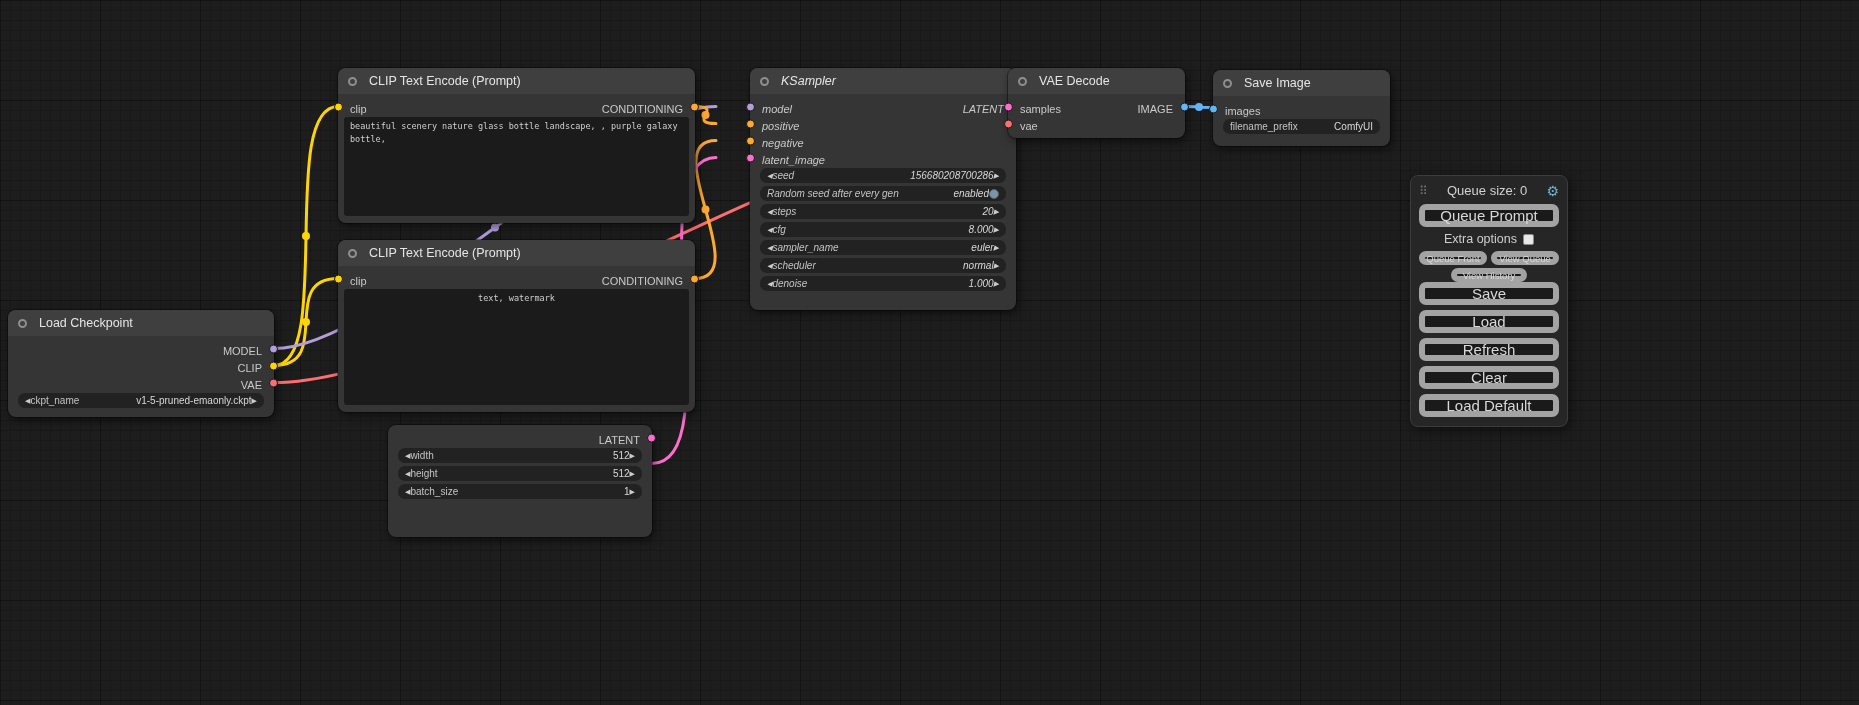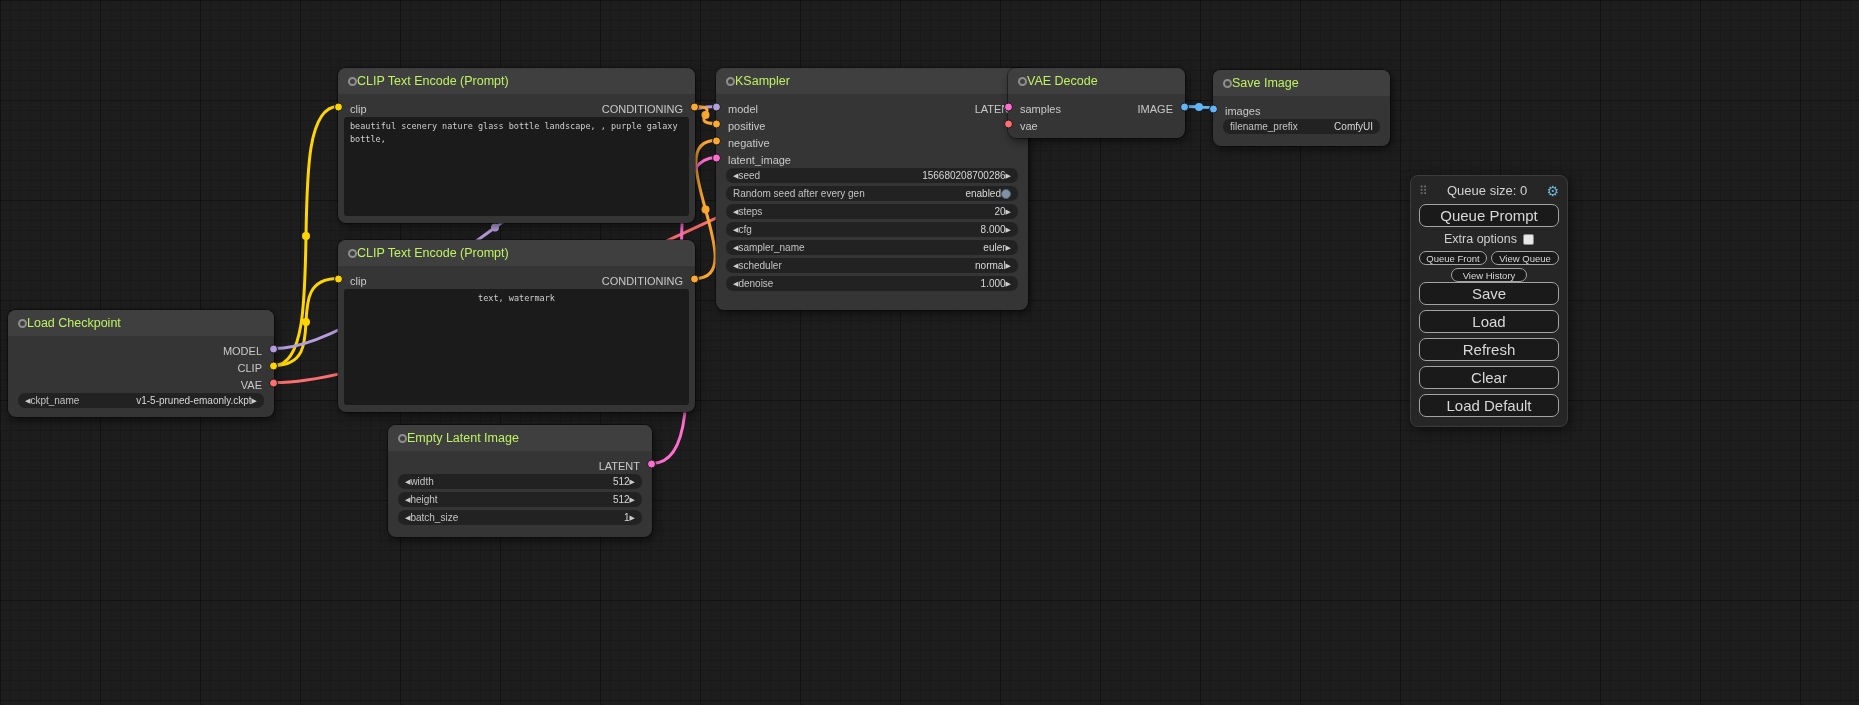--- a/index.html
+++ b/index.html
@@ -15,22 +15,22 @@
     font-family:"Liberation Sans",sans-serif;
   }
   .wires{position:absolute;left:0;top:0;z-index:1;}
   .node{
     position:absolute;z-index:2;background:#353535;border-radius:8px;
     box-shadow:0 0 0 1px rgba(0,0,0,.35), 2px 3px 10px rgba(0,0,0,.55);
     box-sizing:border-box;
   }
   .title{
     height:26px;background:#3f3f3f;border-radius:8px 8px 0 0;
-    display:flex;align-items:center;gap:0;padding:0 10px;
-    font-size:12.5px;color:#bef264;white-space:nowrap;
+    display:flex;align-items:center;gap:12px;padding:0 10px;
+    font-size:12.5px;color:#e5e5e5;white-space:nowrap;
   }
   .title-dot{width:9px;height:9px;border-radius:50%;border:2px solid #8f8f8f;box-sizing:border-box;flex:none;}
   .body{padding-top:4px;}
   .slot-row{
     position:relative;height:17px;display:flex;align-items:flex-end;
     justify-content:space-between;font-size:11px;color:#c9c9c9;padding:0 12px;
   }
   .slot-row.r{justify-content:flex-end;}
   .slot-dot{
     position:absolute;width:9px;height:9px;border-radius:50%;
@@ -58,21 +58,21 @@
     position:absolute;left:1410px;top:175px;width:158px;z-index:3;
     background:#262626;border:1px solid #3c3c3c;border-radius:8px;
     padding:6px 8px 9px;box-sizing:border-box;
     box-shadow:2px 3px 12px rgba(0,0,0,.5);
     display:flex;flex-direction:column;
   }
   .menu-header{display:flex;align-items:center;justify-content:space-between;color:#d2d2d2;font-size:13px;height:17px;}
   .grip{color:#6d6d6d;font-size:12px;cursor:grab;}
   .gear{font-size:14px;cursor:pointer;}
   .btn{
-    background:#1a1a1a;border:1px solid #a3a3a3;border-radius:7px;color:#d8d8d8;
+    background:#1a1a1a;border:6px solid #a3a3a3;border-radius:7px;color:#d8d8d8;
     font-family:inherit;font-size:15px;height:23px;display:flex;align-items:center;
     justify-content:center;cursor:pointer;padding:0;box-sizing:border-box;width:100%;
   }
   .btn.qp{margin-top:5px;}
   .btn.small{font-size:9.5px;height:14px;border-radius:7px;}
   .extra-row{display:flex;align-items:center;justify-content:center;gap:6px;color:#cfcfcf;font-size:12.5px;height:18px;margin-top:3px;}
   .checkbox{width:11px;height:11px;background:#e8e8e8;border:1px solid #8a8a8a;border-radius:2px;box-sizing:border-box;}
   .btn-row{display:flex;gap:4px;margin-top:3px;}
   .btn-row.center{justify-content:center;}
   .btn-row.center .btn{width:76px;}
@@ -161,24 +161,20 @@
         <span class="slot-dot in" style="background-color: rgb(255, 213, 0);"></span>
         <span>clip</span>
         <span>CONDITIONING</span>
         <span class="slot-dot out" style="background-color: rgb(255, 169, 49);"></span>
       </div>
       <div class="prompt" style="height:116px;text-align:center;">text, watermark</div>
     </div>
   </div>
 
   <div class="node" style="left:388px;top:425px;width:264px;height:112px;">
-    <div class="title">
-      <span class="title-dot"></span>
-      <span>Empty Latent Image</span>
-    </div>
     <div class="body">
       <div class="slot-row r">
         <span>LATENT</span>
         <span class="slot-dot out" style="background-color: rgb(255, 110, 207);"></span>
       </div>
       <div class="widget">
         <span class="arrow">◀</span>
         <span class="wlabel">width</span>
         <span class="wvalue">512</span>
         <span class="arrow">▶</span>
@@ -191,21 +187,21 @@
       </div>
       <div class="widget">
         <span class="arrow">◀</span>
         <span class="wlabel">batch_size</span>
         <span class="wvalue">1</span>
         <span class="arrow">▶</span>
       </div>
     </div>
   </div>
 
-  <div class="node" style="left:716px;top:68px;width:312px;height:242px;">
+  <div class="node" style="left:750px;top:68px;width:266px;height:242px;font-style:italic;">
     <div class="title">
       <span class="title-dot"></span>
       <span>KSampler</span>
     </div>
     <div class="body">
       <div class="slot-row">
         <span class="slot-dot in" style="background-color: rgb(179, 157, 219);"></span>
         <span>model</span>
         <span>LATENT</span>
         <span class="slot-dot out" style="background-color: rgb(255, 110, 207);"></span>

